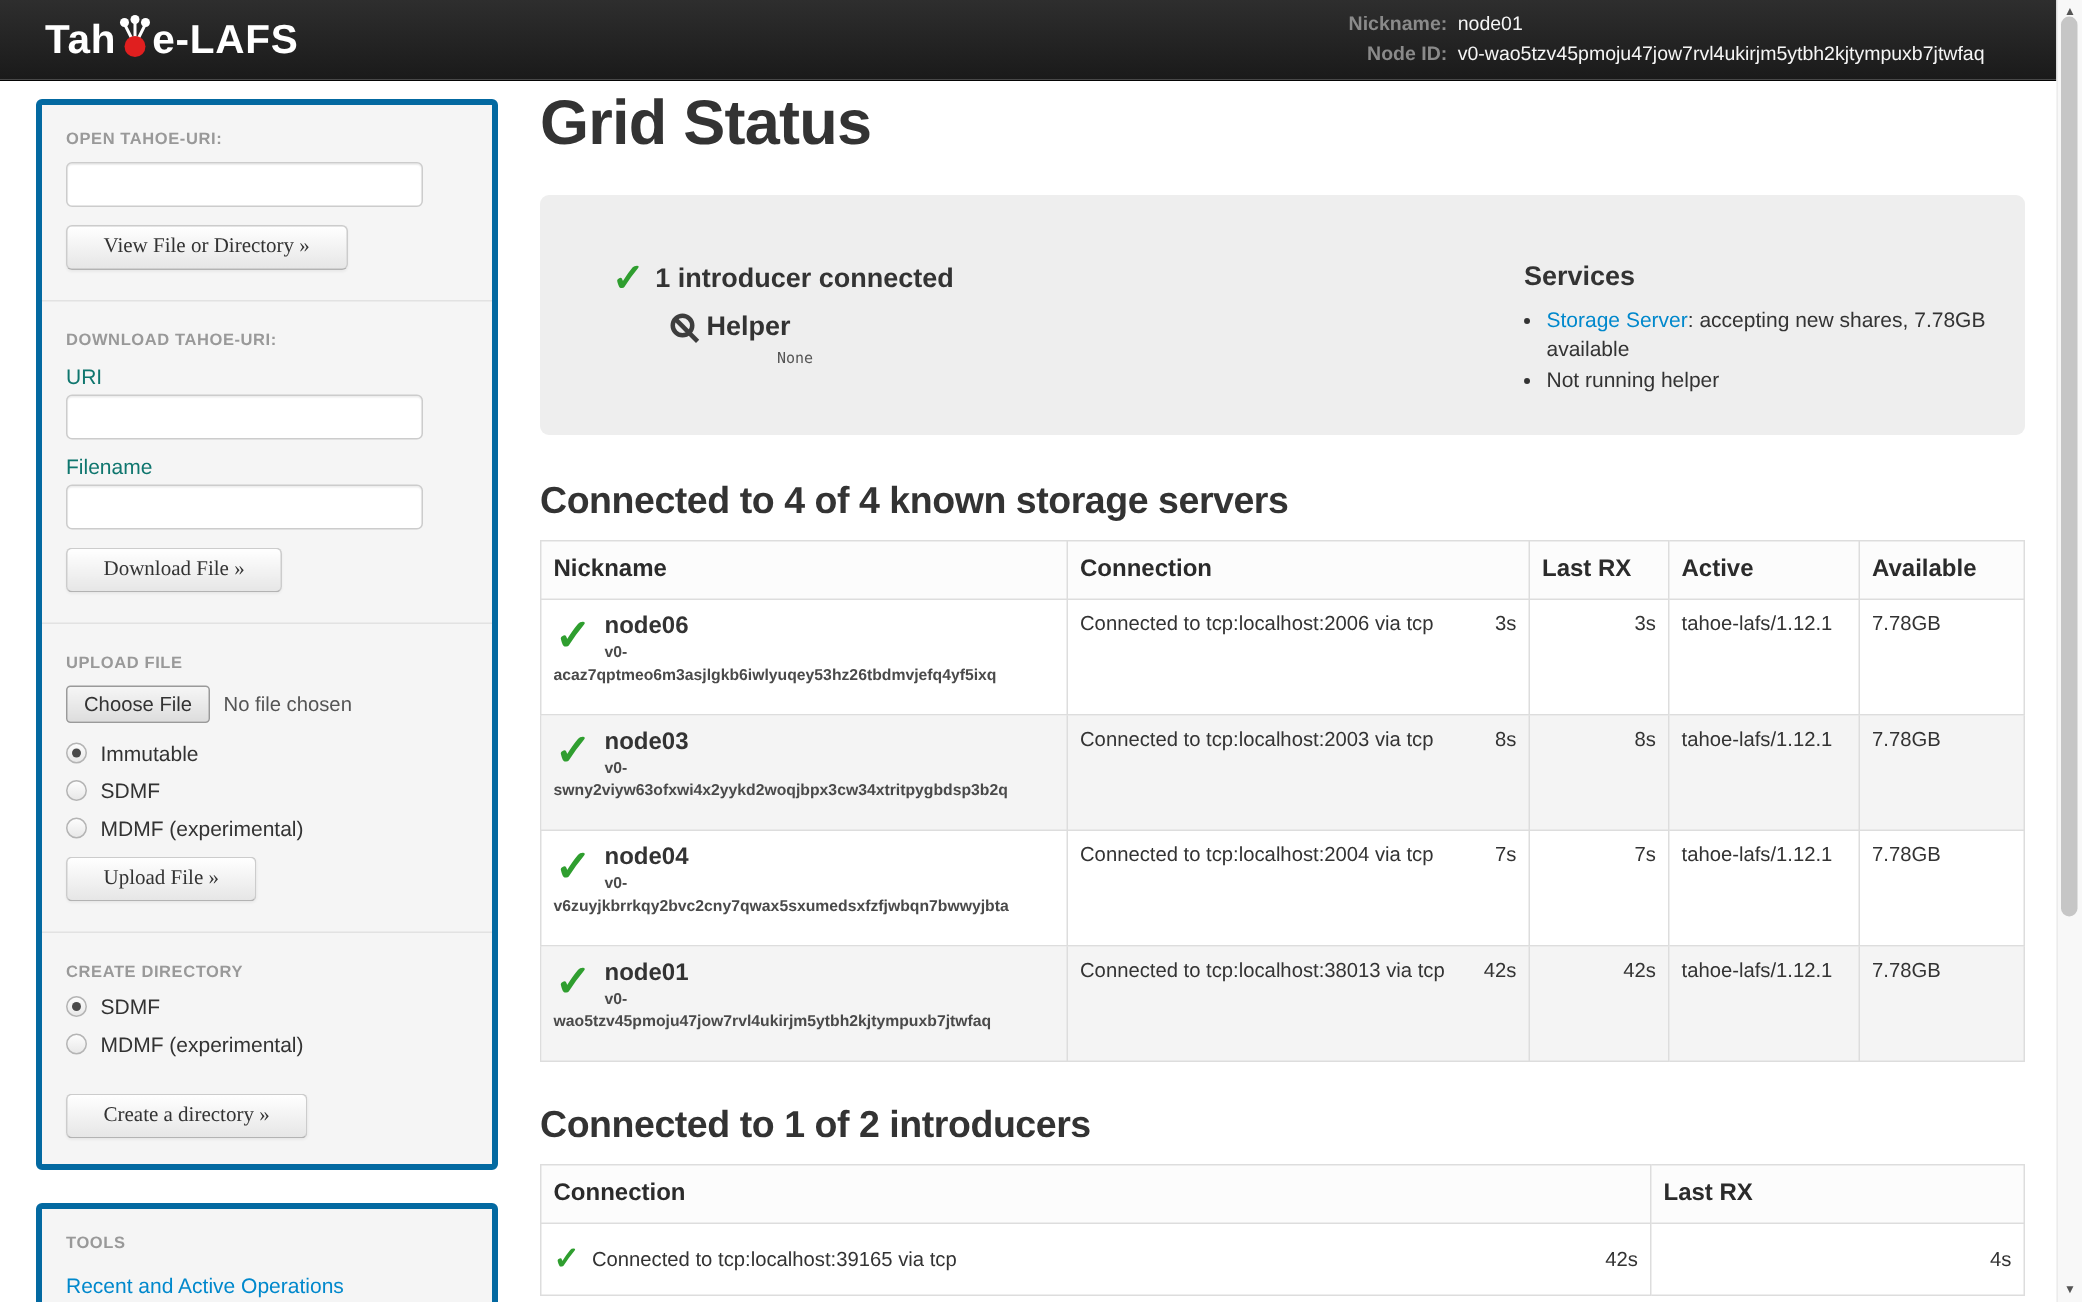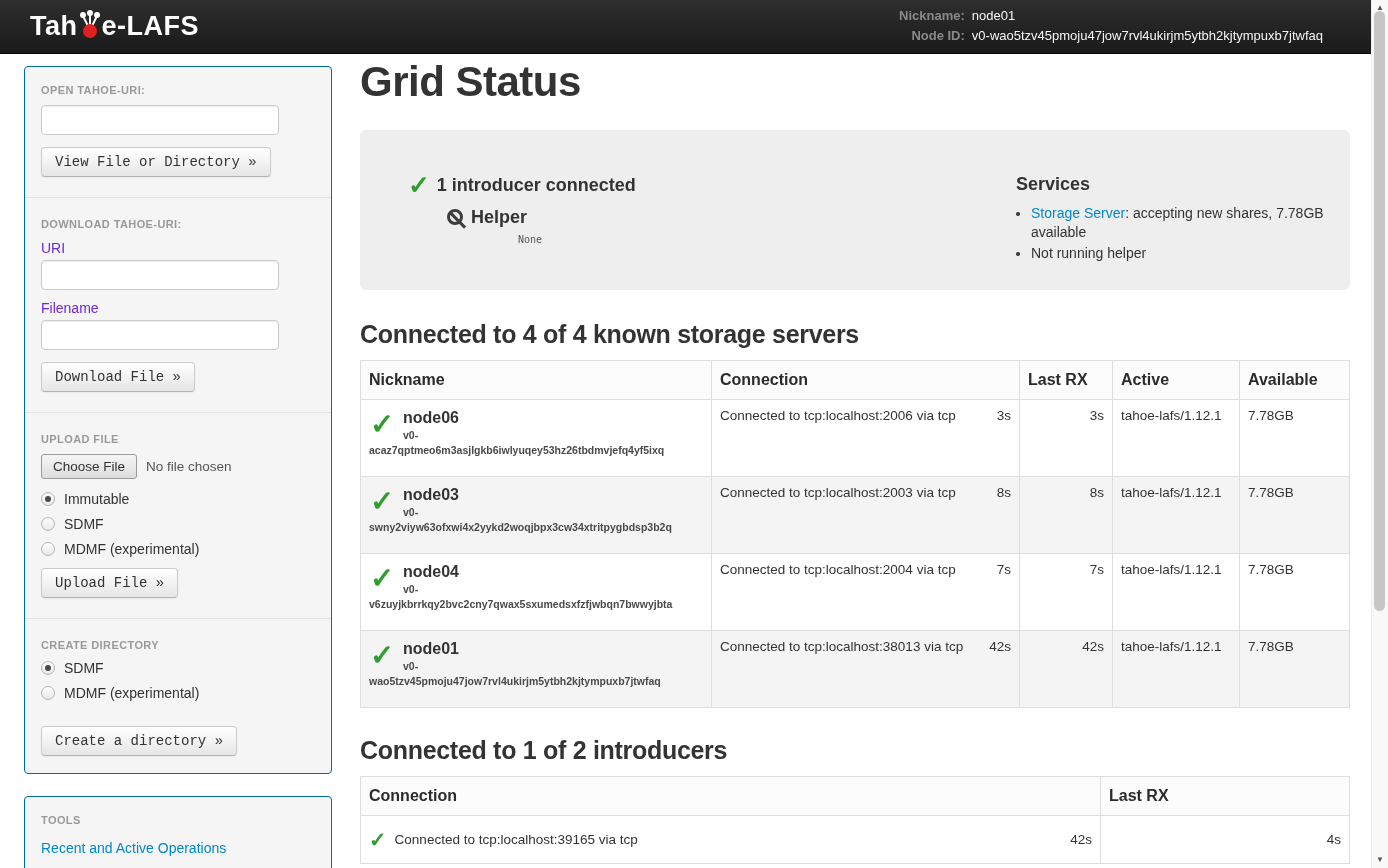--- a/index.html
+++ b/index.html
@@ -26,41 +26,41 @@
     position:absolute; right:48px; top:7px;
     display:grid; grid-template-columns:auto auto; column-gap:7px; row-gap:3px;
     font-size:13px; line-height:17px;
   }
   .node-meta .lbl { color:#8a8a8a; font-weight:bold; text-align:right; }
   .node-meta .val { color:#f5f5f5; }
 
   
   .sidebar { position:absolute; left:24px; top:66px; width:308px; }
   .well {
-    background:#f5f5f5; border:1px solid #0369a1; border-radius:4px;
+    background:#f5f5f5; border:4px solid #0369a1; border-radius:4px;
     padding:17px 16px;
   }
   .well hr { border:0; border-top:1px solid #e2e2e2; margin:20px -16px; }
   .side-label {
     color:#999; font-size:11px; font-weight:bold; letter-spacing:.4px;
     margin-bottom:9px;
   }
-  .fld-label { font-size:14px; color:#6d28d9; margin:10px 0 4px; }
+  .fld-label { font-size:14px; color:#0f766e; margin:10px 0 4px; }
   .txt-input {
     width:238px; height:30px; border:1px solid #ccc; border-radius:4px;
     background:#fff; box-shadow:inset 0 1px 1px rgba(0,0,0,.08);
     padding:0 6px; font-size:13px; display:block;
   }
   .btn {
-    display:inline-block; margin-top:12px; padding:6px 13px;
+    display:inline-block; margin-top:12px; padding:6px 24px;
     font-size:14px; color:#333; cursor:pointer;
     background:linear-gradient(#ffffff,#e6e6e6);
     border:1px solid #ccc; border-bottom-color:#b3b3b3; border-radius:4px;
     box-shadow:inset 0 1px 0 rgba(255,255,255,.2), 0 1px 2px rgba(0,0,0,.05);
-    font-family:Liberation Mono, monospace;
+    font-family:Liberation Serif, serif;
   }
   .file-row { display:flex; align-items:center; margin:2px 0 12px; }
   .file-btn {
     padding:4px 11px; font-size:13.5px; color:#333;
     background:linear-gradient(#f6f6f6,#dddddd);
     border:1px solid #9a9a9a; border-radius:3px; cursor:pointer;
     font-family:"Liberation Sans", sans-serif;
   }
   .file-status { color:#555; margin-left:9px; font-size:13.5px; }
   .radio-row { display:flex; align-items:center; margin:5px 0 9px; font-size:14px; color:#333; cursor:pointer; }

